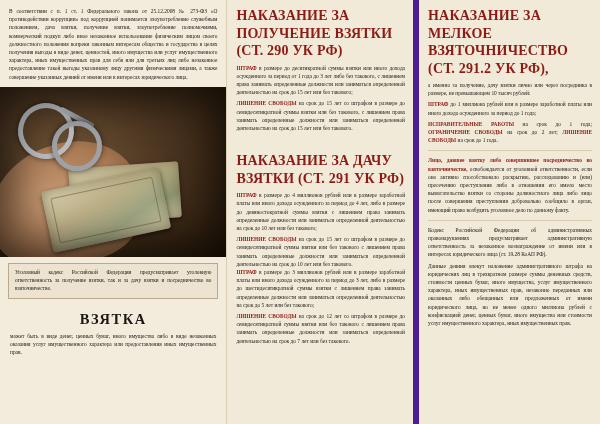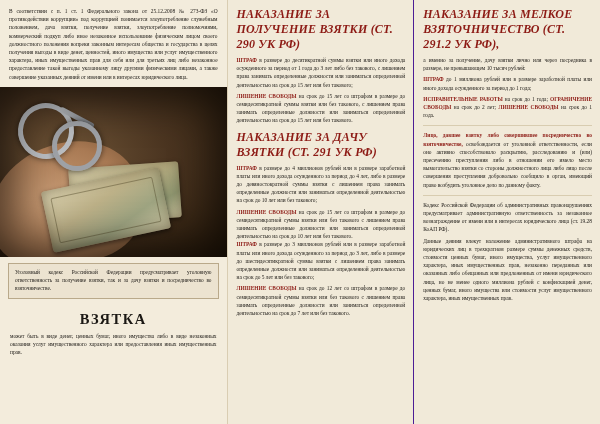--- a/index.html
+++ b/index.html
@@ -92,32 +92,31 @@
   }
   .bribe-desc{
     font-size:5.4px;line-height:1.55;text-align:justify;color:#1d1a16;
   }
   
   .col-mid, .col-right{
     width:198px;
     padding:7px 8px 6px 9px;
     box-sizing:border-box;
   }
-  .col-right{width:199px;border-left:1px solid #4c1d95;}
+  .col-right{width:199px;border-left:6px solid #4c1d95;}
   .sec-title{
     color:#8d1b15;
     font-weight:bold;
-    font-size:12px;
+    font-size:14px;
     line-height:1.25;
     letter-spacing:.2px;
     margin:0 0 4px 0;
     text-transform:uppercase;
-    font-style:italic;
   }
-  .sec-title.mt{margin-top:5px;}
+  .sec-title.mt{margin-top:20px;}
   .para{
     font-size:5.4px;
     line-height:1.52;
     text-align:justify;
     color:#1d1a16;
     margin:0 0 3px 0;
   }
   .para .k{color:#8d1b15;font-weight:bold;}
   .para.last{margin-bottom:0;}
   .rule{height:1px;background:#d8ccb0;margin:6px 0 5px 0;}

